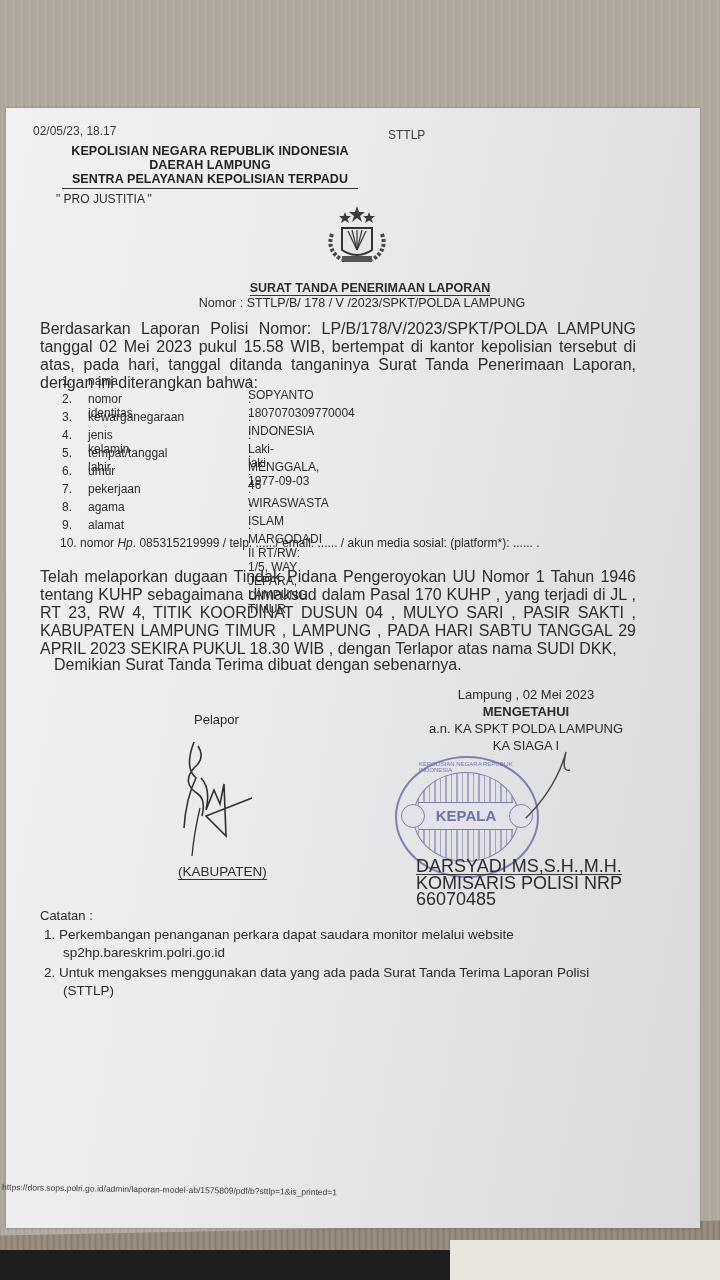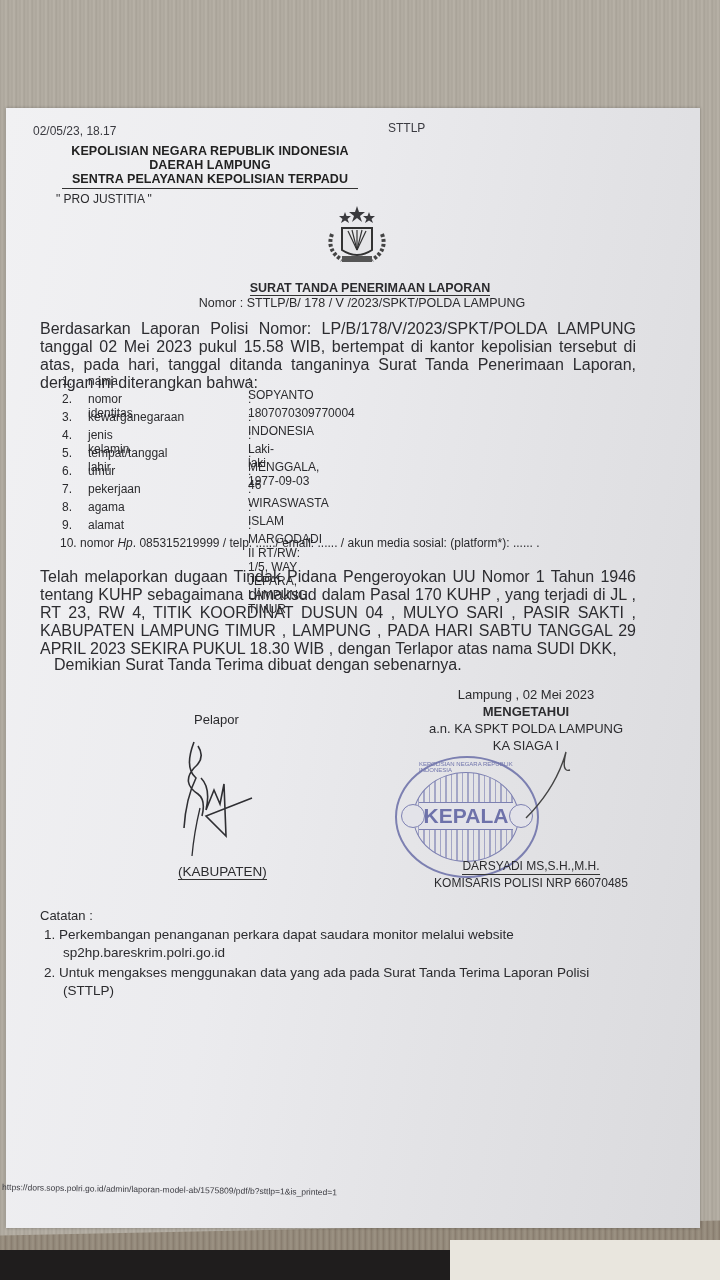--- a/index.html
+++ b/index.html
@@ -37,36 +37,36 @@
     border:2px solid #6b6fa8; opacity:0.85;
   }
   .stamp-inner {
     position:absolute; left:16px; top:14px; width:104px; height:88px; border-radius:50%;
     border:1.5px solid #6b6fa8;
     background: repeating-linear-gradient(90deg, transparent 0 4px, rgba(90,95,160,0.55) 4px 5.5px);
   }
   .stamp-band {
     position:absolute; left:22px; top:44px; width:94px; height:26px; background:#e3e3ea;
     border-top:1.5px solid #6b6fa8; border-bottom:1.5px solid #6b6fa8;
-    color:#5a5fa0; font-weight:bold; font-size:21px; text-align:center; line-height:26px;
+    color:#5a5fa0; font-weight:bold; font-size:15px; text-align:center; line-height:26px;
   }
   .stamp-dot { position:absolute; width:22px; height:22px; border-radius:50%; border:1.5px solid #6b6fa8; background:#e3e3ea; top:46px; }
   .stamp-ring-text { position:absolute; font-size:6px; color:#5a5fa0; }
 </style>
 </head>
 <body>
 
 <div class="table-edge"></div>
 <div class="floor-dark"></div>
 <div class="floor-light"></div>
 
 <div class="paper">
 
   <div class="abs small" style="left:27px; top:16px;">02/05/23, 18.17</div>
-  <div class="abs small" style="left:382px; top:13px;">STTLP</div>
+  <div class="abs small" style="left:382px; top:20px;">STTLP</div>
 
   <div style="position:absolute; left:56px; top:36px; width:296px; text-align:center;">
     <div class="hdr">KEPOLISIAN NEGARA REPUBLIK INDONESIA</div>
     <div class="hdr">DAERAH LAMPUNG</div>
     <div class="hdr underline" style="padding-bottom:2px;">SENTRA PELAYANAN KEPOLISIAN TERPADU</div>
   </div>
   <div class="abs" style="left:50px; top:84px; font-size:12px;">" PRO JUSTITIA "</div>
 
   <div style="position:absolute; left:306px; top:96px; width:90px; height:62px;">
     <svg width="90" height="62" viewBox="0 0 90 62">
@@ -166,21 +166,21 @@
     <div class="stamp-dot" style="right:4px;"></div>
     <div class="stamp-ring-text" style="left:22px; top:3px;">KEPOLISIAN NEGARA REPUBLIK INDONESIA</div>
   </div>
 
   <div style="position:absolute; left:500px; top:640px;">
     <svg width="70" height="80" viewBox="0 0 70 80">
         <path d="M60 4 Q50 40 20 70 M60 4 Q55 25 64 22" stroke="#444" stroke-width="1.4" fill="none"></path>
       </svg>
   </div>
 
-  <div style="position:absolute; left:410px; top:750px; width:230px; text-align:center; font-size:12px; line-height:16px;">
+  <div style="position:absolute; left:410px; top:750px; width:230px; text-align:left; font-size:18px; line-height:16px;">
     <div style="display:inline-block; border-bottom:1.3px solid #333;">DARSYADI MS,S.H.,M.H.</div>
     <div>KOMISARIS POLISI NRP 66070485</div>
   </div>
 
   <div class="abs" style="left:188px; top:604px; font-size:13px;">Pelapor</div>
   <div style="position:absolute; left:170px; top:630px;">
     <svg width="100" height="120" viewBox="0 0 100 120">
       <path d="M18 4 Q8 30 20 40 Q10 60 8 90 M22 8 Q30 20 18 30 Q5 45 22 56 Q30 62 26 78 M25 40 Q35 50 30 72 L38 52 L44 66 L48 46 L50 98 L30 78 L76 60" stroke="#2f2f33" stroke-width="1.6" fill="none"></path>
       <path d="M24 70 Q18 95 16 118" stroke="#2f2f33" stroke-width="1.3" fill="none"></path>
     </svg>

